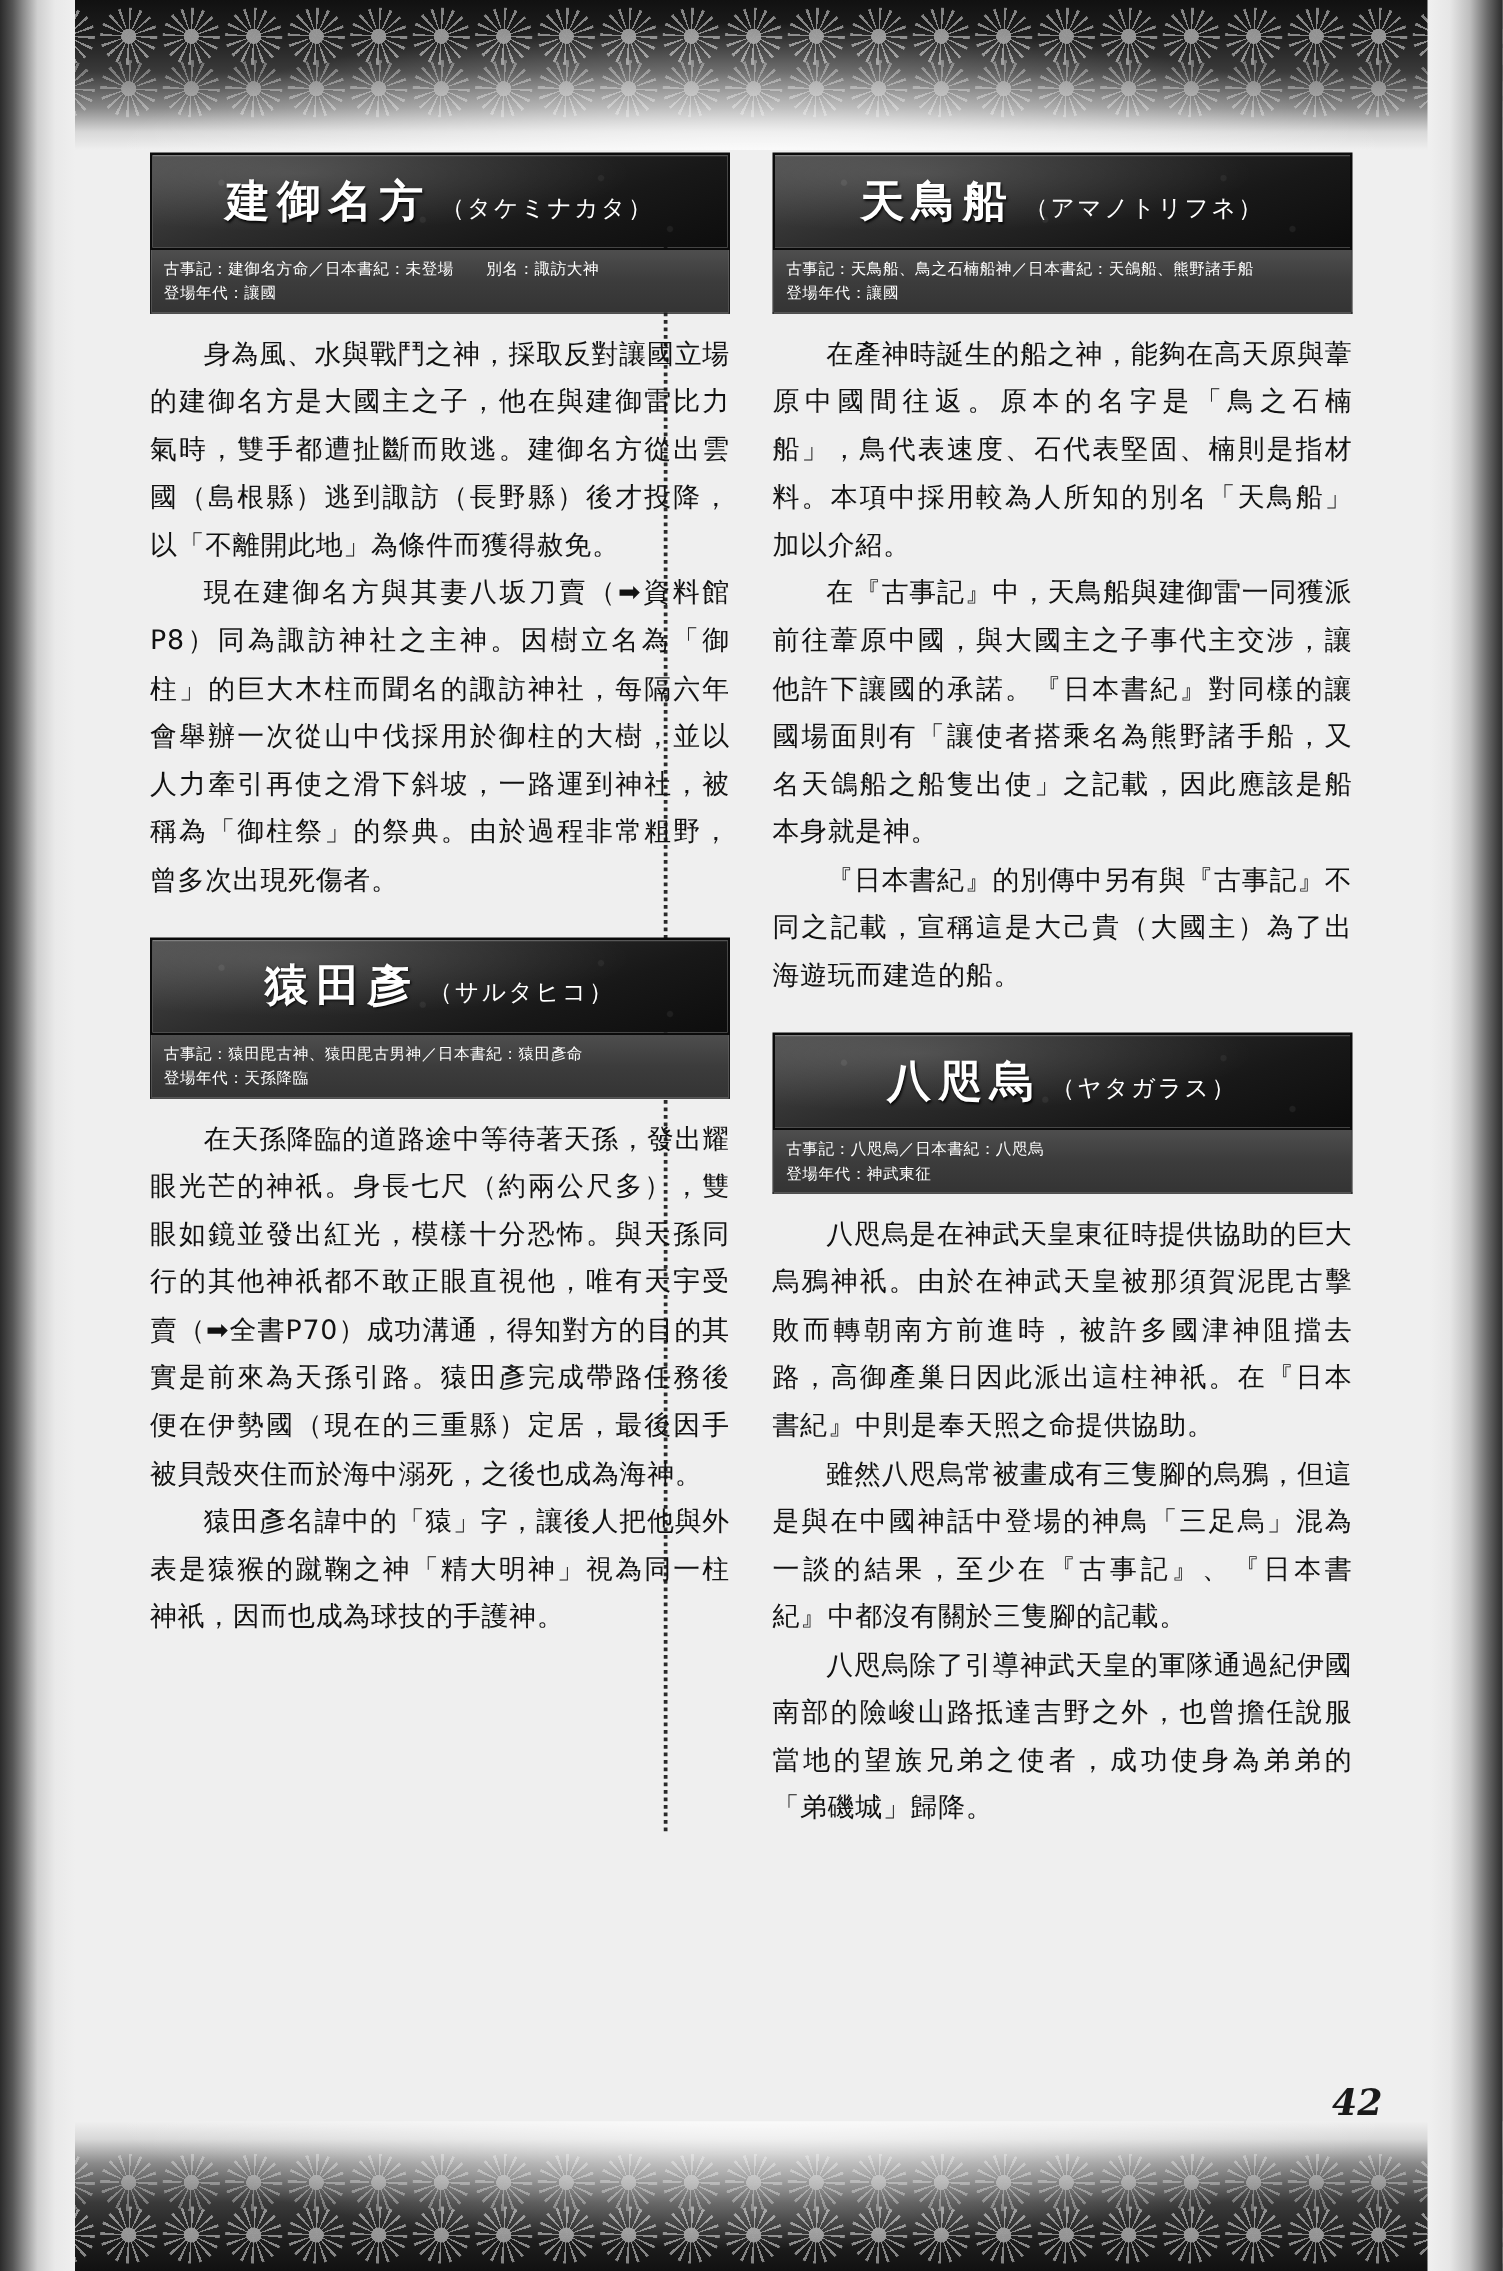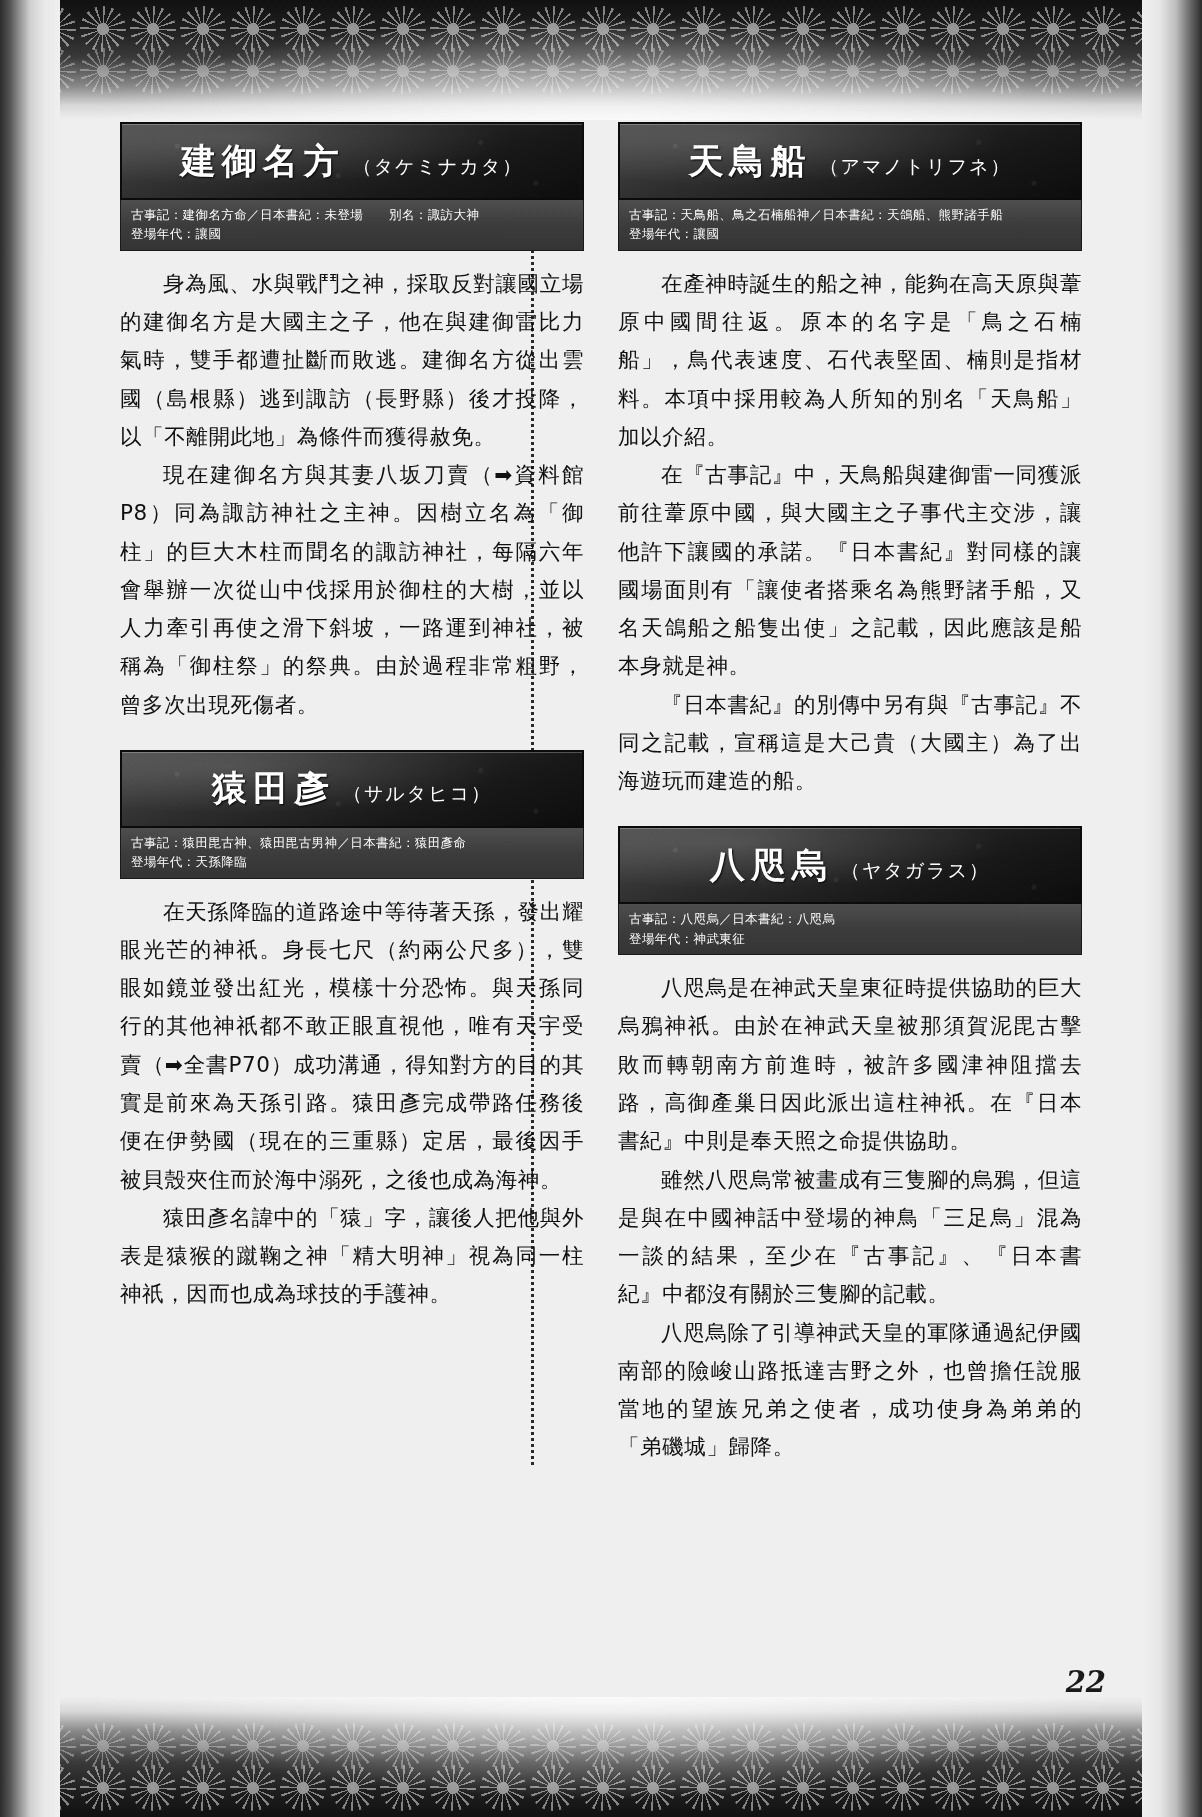--- a/index.html
+++ b/index.html
@@ -403,14 +403,14 @@
             <p>雖然八咫烏常被畫成有三隻腳的烏鴉，但這是與在中國神話中登場的神鳥「三足烏」混為一談的結果，至少在『古事記』、『日本書紀』中都沒有關於三隻腳的記載。</p>
             <p>八咫烏除了引導神武天皇的軍隊通過紀伊國南部的險峻山路抵達吉野之外，也曾擔任說服當地的望族兄弟之使者，成功使身為弟弟的「弟磯城」歸降。</p>
           </div>
         </div>
 
       </div>
 
     </div>
   </div>
 
-  <div id="page-number">22</div>
+  <div id="page-number">42</div>
 </div>
 
 </body></html>

